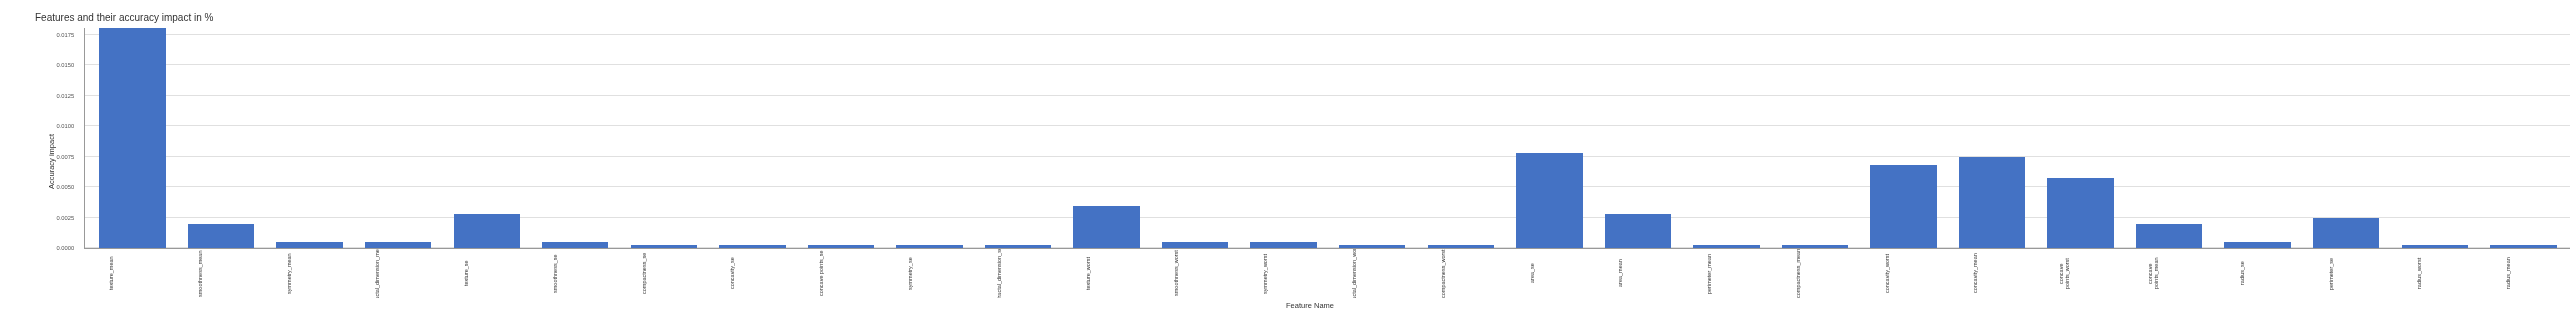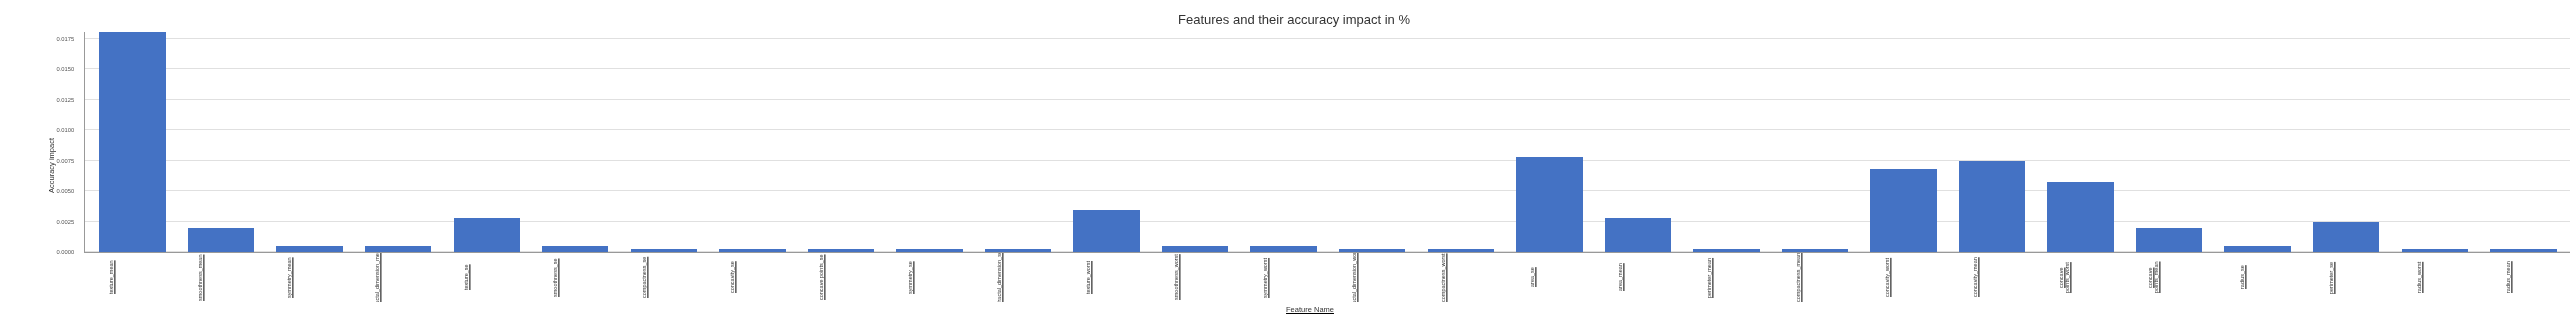--- a/index.html
+++ b/index.html
@@ -10,22 +10,22 @@
       height: 318px;
       overflow: hidden;
     }
     .chart-container {
       width: 2576px;
       height: 318px;
       position: relative;
       padding: 11.6px 23px 46px 35px;
     }
     .chart-title {
-      text-align: center;
-      font-size: 13px;
+      text-align: left;
+      font-size: 10px;
       color: #333;
       margin-bottom: 5.8px;
     }
     .y-axis-label {
       position: absolute;
       left: 5.8px;
       top: 50%;
       transform: rotate(-90deg) translateX(-50%);
       font-size: 7.5px;
       color: #333;
@@ -60,21 +60,21 @@
 
 <div class="chart-container">
   <div class="chart-title">Features and their accuracy impact in %</div>
 
   <div style="position:relative; display:flex; margin-top:2.9px; height:267px;">
 
     <div style="position:relative; width:32px; display:flex; align-items:center; justify-content:center;">
       <div class="y-axis-label" style="writing-mode:vertical-rl; transform:rotate(180deg); font-size:7.5px; color:#333; white-space:nowrap; position:static; transform-origin:center;">Accuracy impact</div>
     </div>
 
-    <div style="flex:1; position:relative;text-decoration:underline;">
+    <div style="flex:1; position:relative;">
       <div class="chart-area" id="chartArea" style="position:relative; height:221px; border-left:0.9px solid #999; border-bottom:0.9px solid #999;">
 
         <div id="gridLines" style="position:absolute; left:0; top:0; width:100%; height:100%; pointer-events:none;">
             <div style="position: absolute; left: 0px; bottom: 0%; width: 100%; border-top: 0.6px solid rgb(224, 224, 224);"></div>
             <div style="position: absolute; left: 0px; bottom: 13.89%; width: 100%; border-top: 0.6px solid rgb(224, 224, 224);"></div>
             <div style="position: absolute; left: 0px; bottom: 27.78%; width: 100%; border-top: 0.6px solid rgb(224, 224, 224);"></div>
             <div style="position: absolute; left: 0px; bottom: 41.67%; width: 100%; border-top: 0.6px solid rgb(224, 224, 224);"></div>
             <div style="position: absolute; left: 0px; bottom: 55.56%; width: 100%; border-top: 0.6px solid rgb(224, 224, 224);"></div>
             <div style="position: absolute; left: 0px; bottom: 69.44%; width: 100%; border-top: 0.6px solid rgb(224, 224, 224);"></div>
             <div style="position: absolute; left: 0px; bottom: 83.33%; width: 100%; border-top: 0.6px solid rgb(224, 224, 224);"></div>

